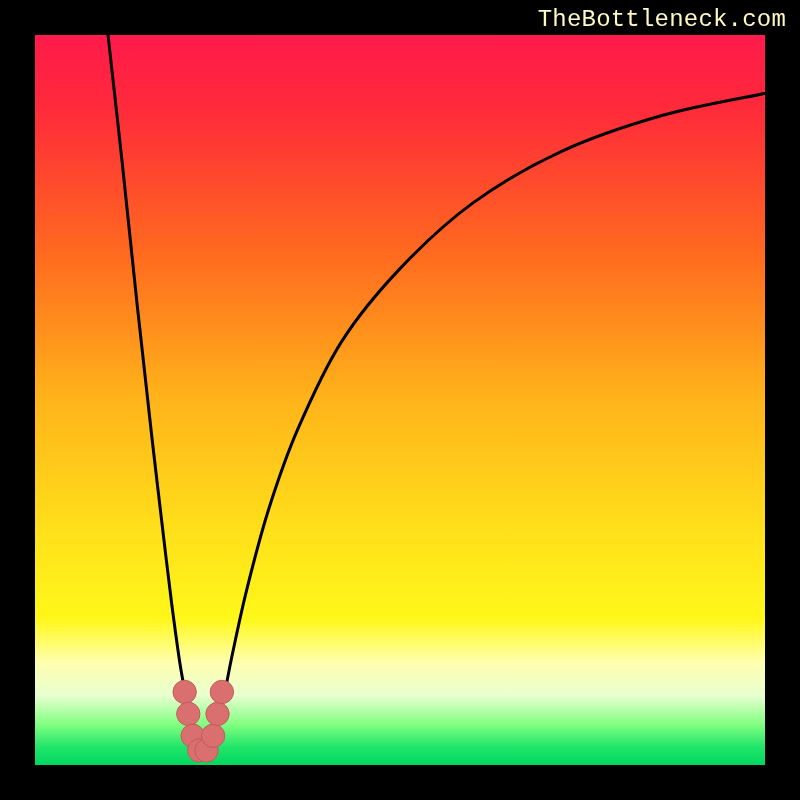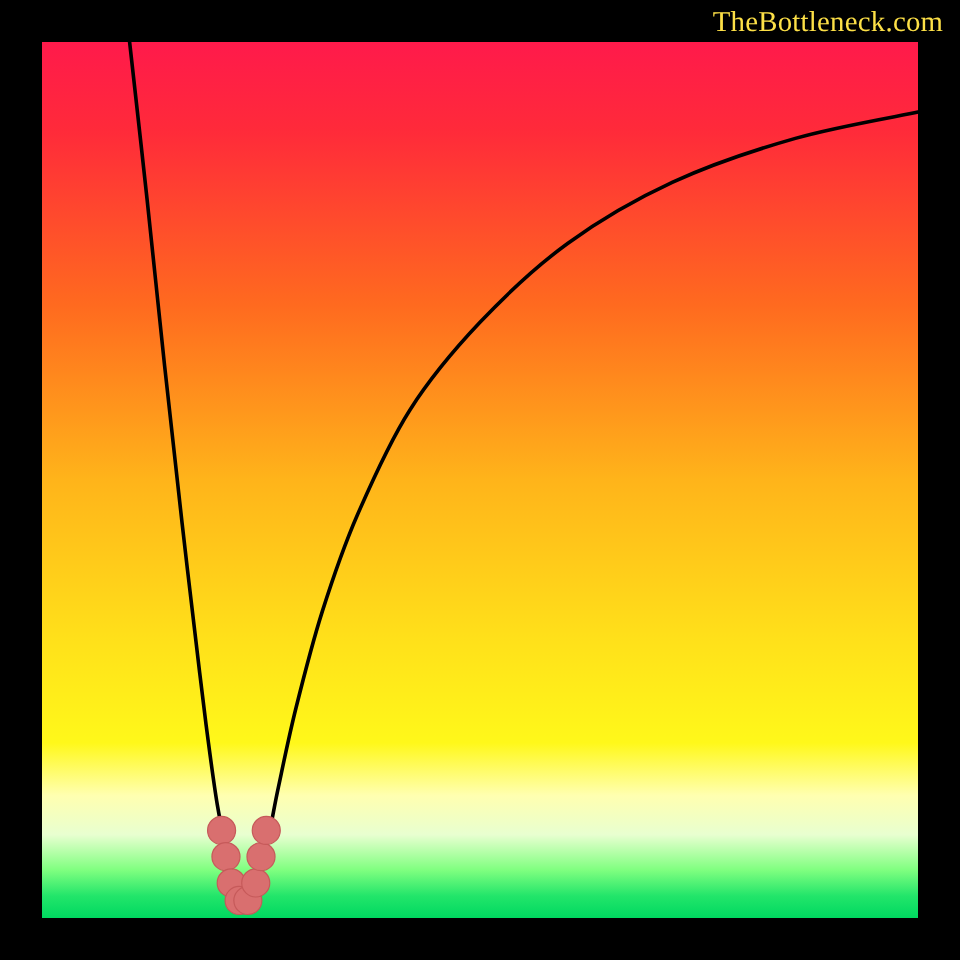--- a/index.html
+++ b/index.html
@@ -15,24 +15,24 @@
     left: 0;
     top: 0;
     width: 800px;
     height: 800px;
     background: #000;
   }
   .watermark {
     position: absolute;
     top: 6px;
     right: 14px;
-    font-family: Liberation Serif, serif;
+    font-family: Liberation Mono, monospace;
     font-size: 24px;
     font-weight: 500;
-    color: #fde047;
+    color: #fef9c3;
     letter-spacing: 0.2px;
     z-index: 5;
   }
   svg {
     position: absolute;
     left: 0;
     top: 0;
   }
 </style>
 </head>

